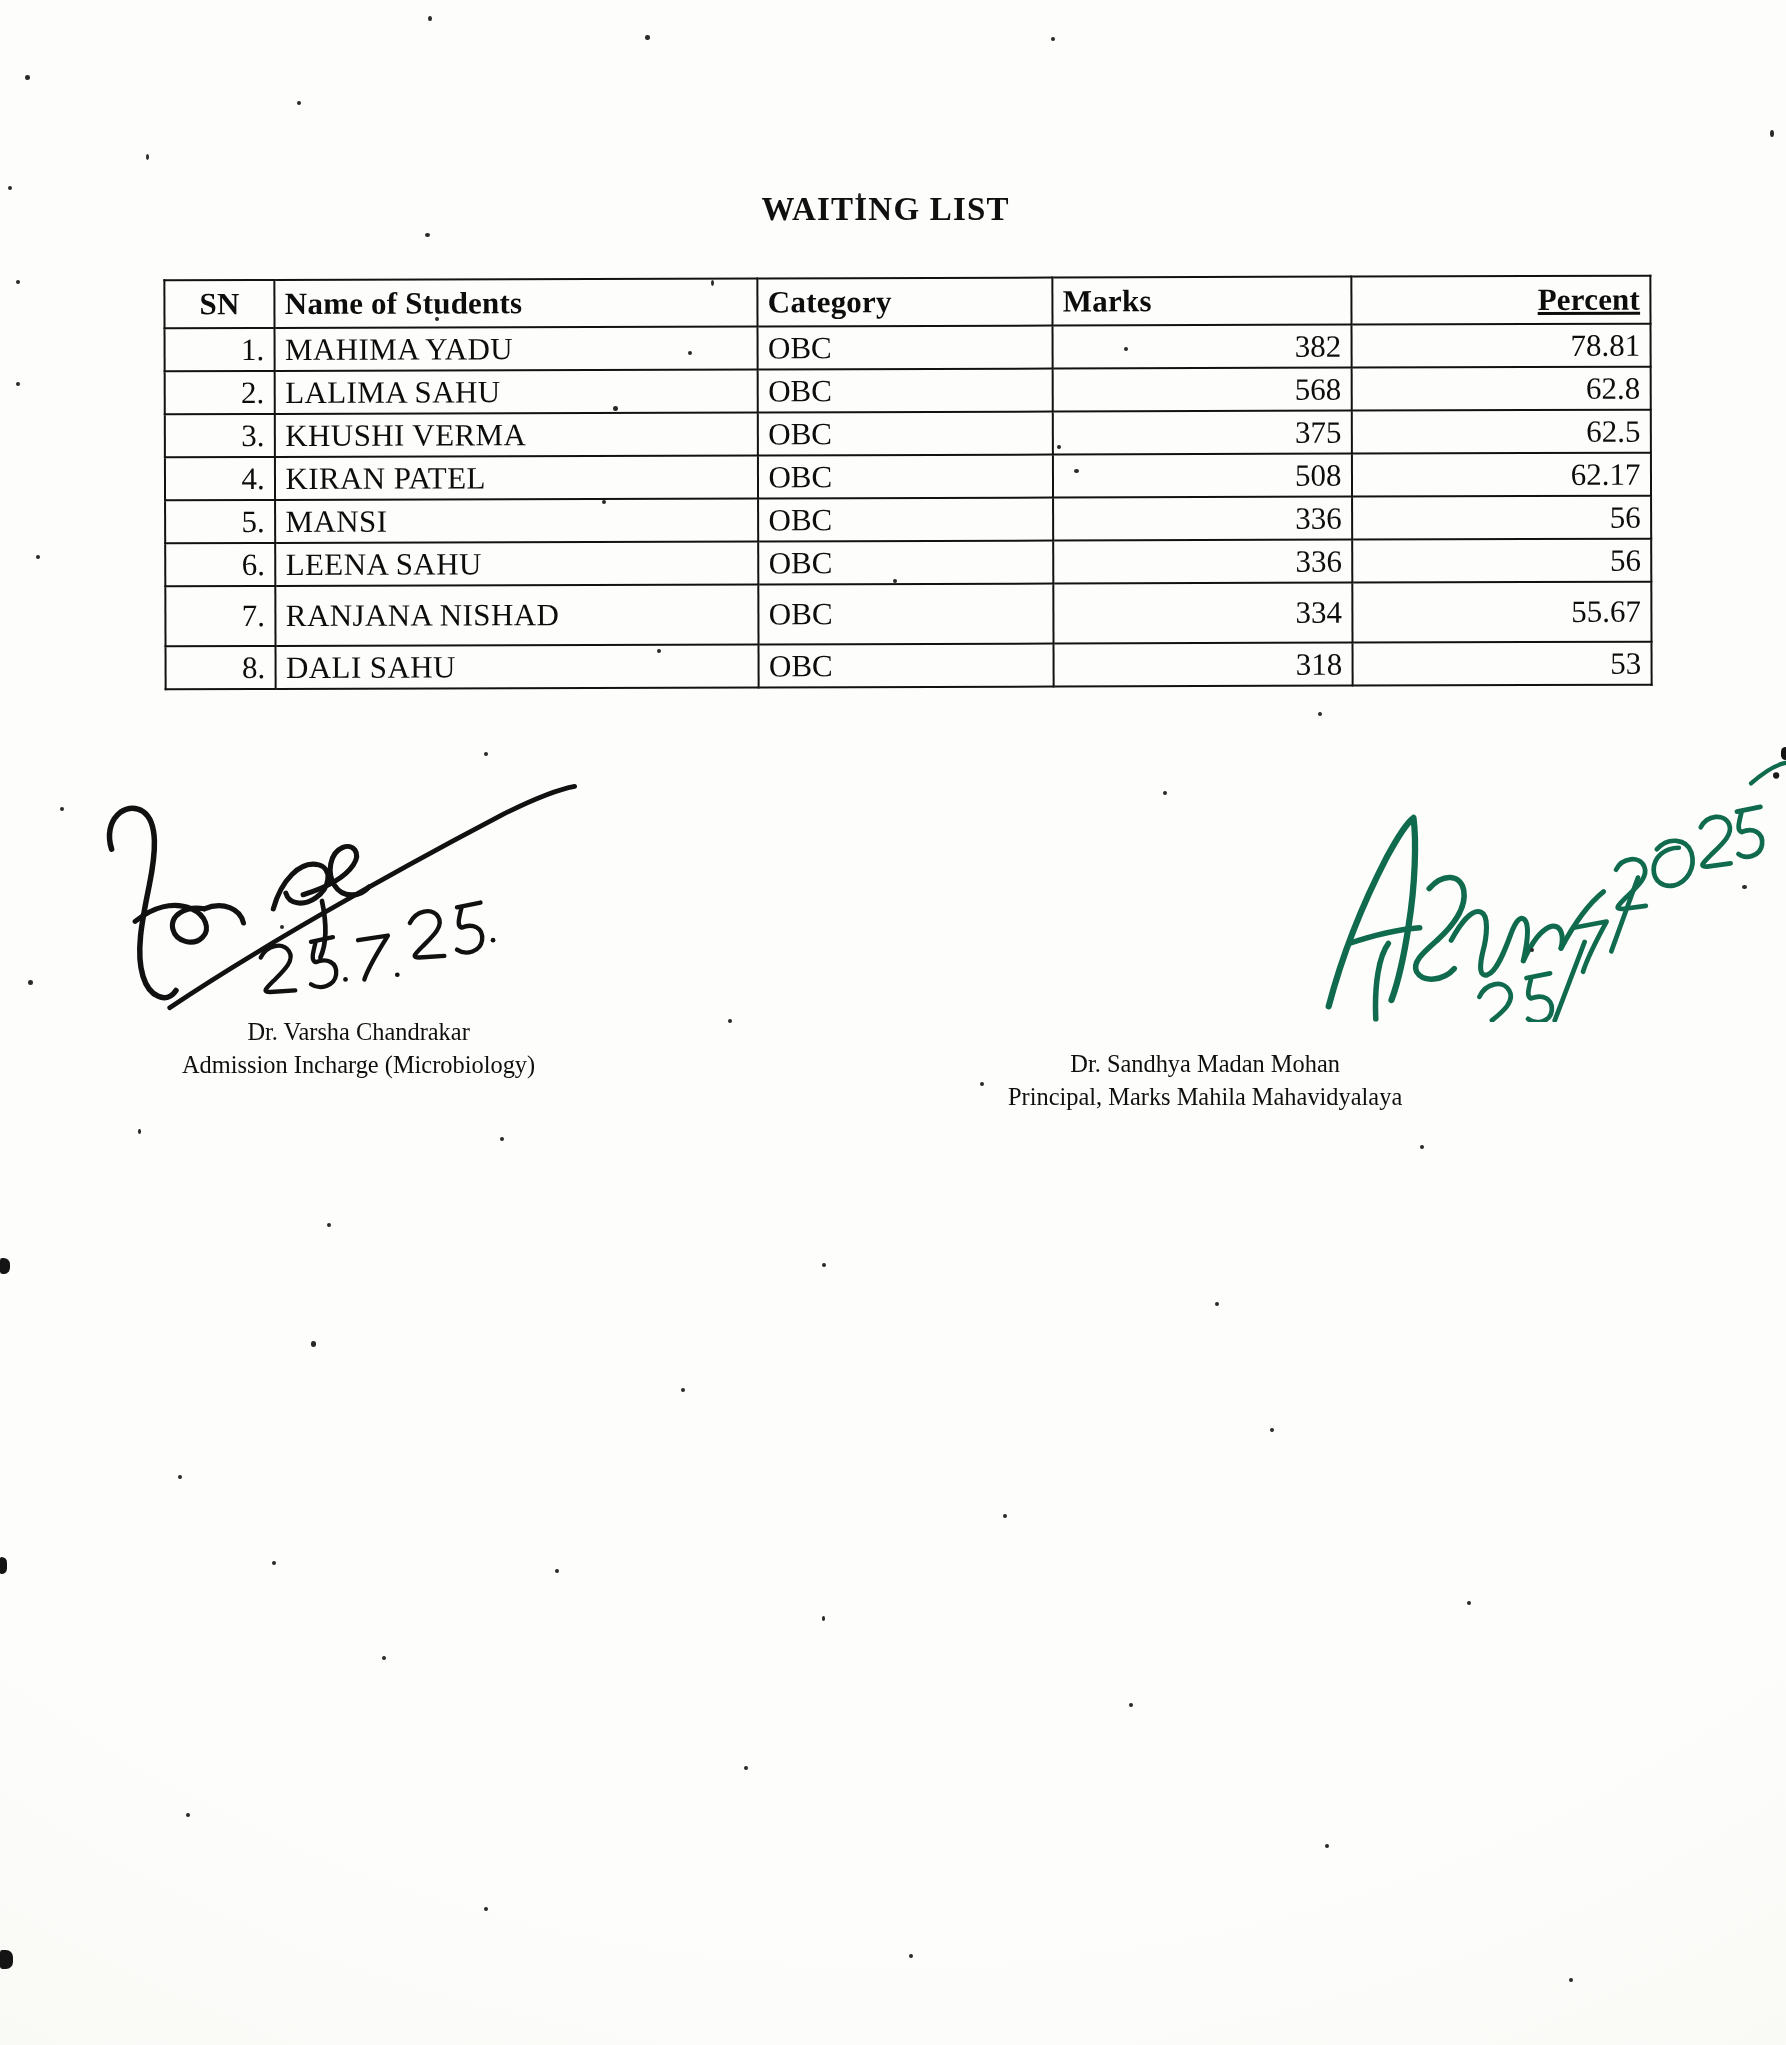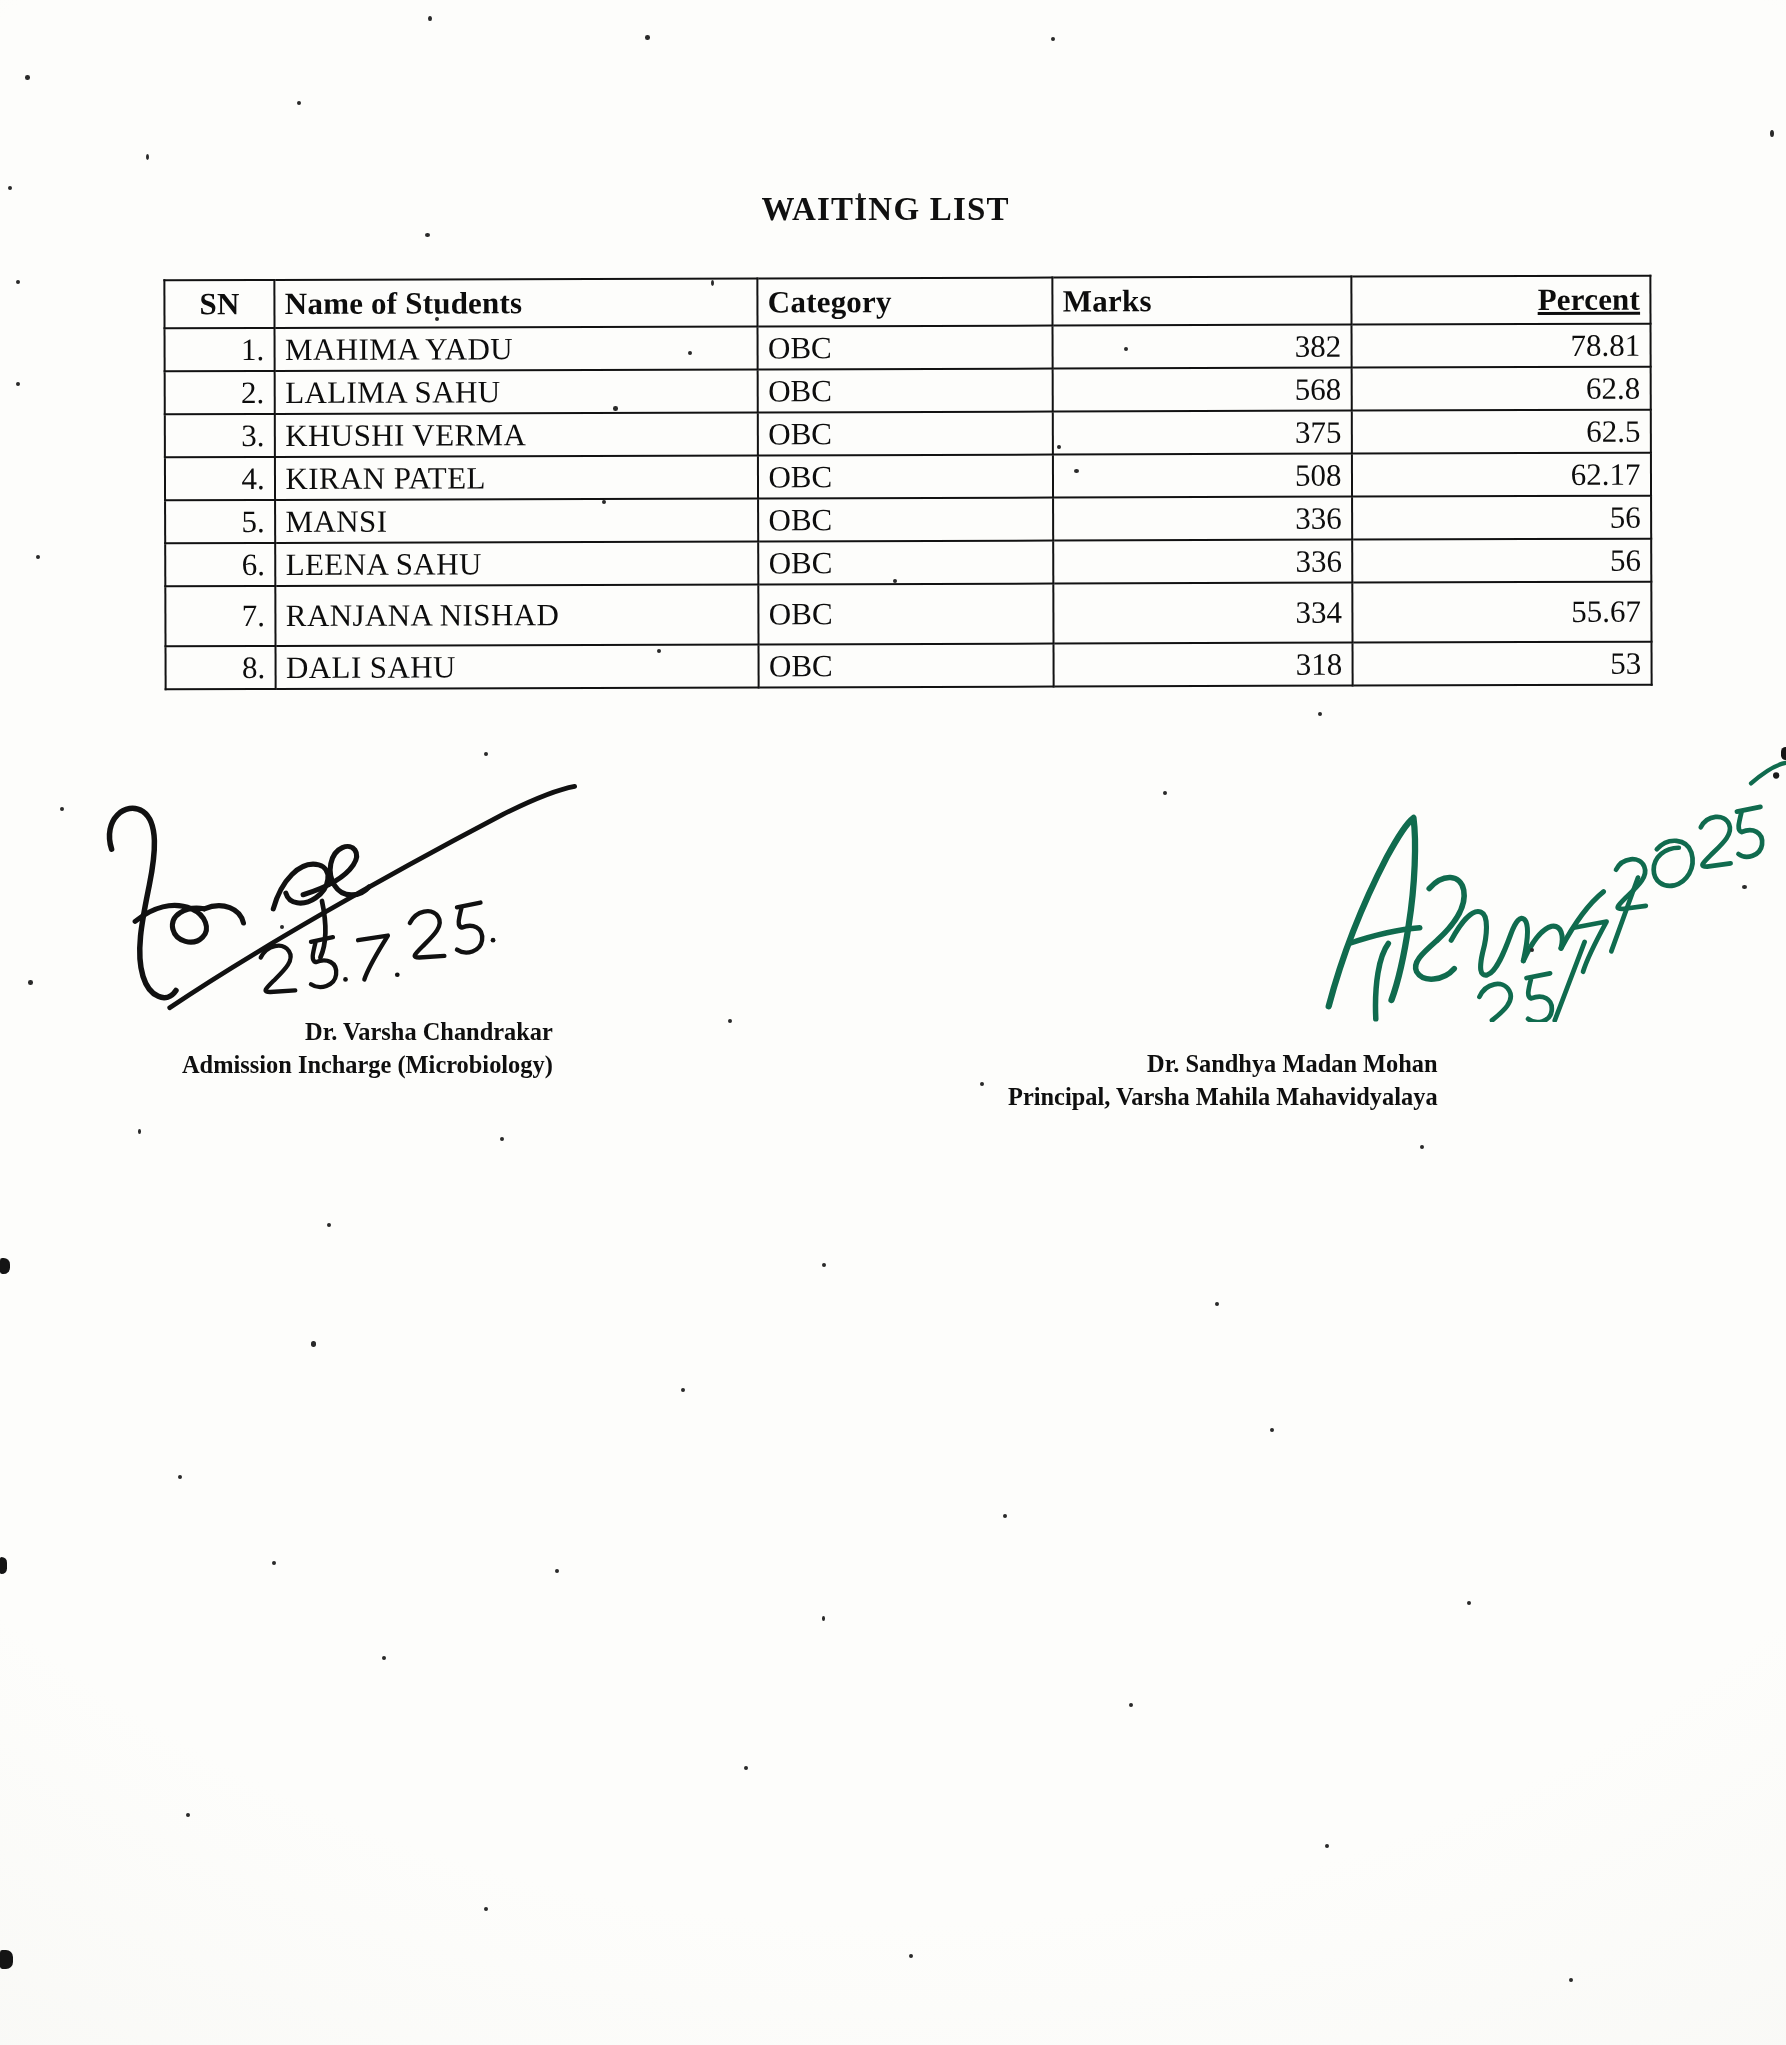--- a/index.html
+++ b/index.html
@@ -85,23 +85,23 @@
   td.c-name  { text-align: left;  padding-left: 12.6px; letter-spacing: 0.4px; }
   td.c-cat   { text-align: left;  padding-left: 12.6px; }
   td.c-marks { text-align: right; padding-right: 14px; border-radius: 19px; }
   td.c-pct   { text-align: right; padding-right: 14px; }
 
   tr.tall td { height: 58px; }
 
   
   .sig-left, .sig-right {
     position: absolute;
-    text-align: right;
+    text-align: center;
     font-size: 24.4px;
-    font-weight: bold;
+    font-weight: normal;
     color: #0f0f0f;
     line-height: 1.35;
     white-space: nowrap;
   }
   .sig-left  { left: 182px;  top: 1016px; }
   .sig-right { left: 1008px; top: 1016px; margin-top: 32px; }
 
   .sig-ink {
     position: absolute;
     pointer-events: none;
@@ -273,21 +273,21 @@
                C506 198, 502 202, 512 202 L542 198" stroke-width="6"></path>
       <path d="M550 132 L580 126 M556 132 C552 148, 550 156, 556 158
                C570 152, 584 158, 582 174 C580 188, 562 194, 552 186" stroke-width="6"></path>
       <path d="M568 96 C584 82, 600 72, 612 70" stroke-width="5.5"></path>
       <circle cx="600" cy="86" r="4" fill="#1a1a1a" stroke="none"></circle>
     </g>
   </svg>
 
   <div class="sig-right">
     <div>Dr. Sandhya Madan Mohan</div>
-    <div>Principal, Varsha Mahila Mahavidyalaya</div>
+    <div>Principal, Marks Mahila Mahavidyalaya</div>
   </div>
 
   <div class="speck" style="left:428px;  top:15.7px;  width:3.9px;  height:5.5px;"></div>
   <div class="speck" style="left:645px;  top:35px;  width:4.7px;  height:4.7px;"></div>
   <div class="speck" style="left:1051px; top:37px;  width:3.9px;  height:3.9px;"></div>
   <div class="speck" style="left:25px;   top:75px;  width:4.7px;  height:4.7px;"></div>
   <div class="speck" style="left:297px;  top:101px; width:3.9px;  height:3.9px;"></div>
   <div class="speck" style="left:1770px; top:130px; width:3.9px;  height:7px;"></div>
   <div class="speck" style="left:7.9px;   top:186px; width:3.9px;  height:3.9px;"></div>
   <div class="speck" style="left:146px;  top:154px; width:3.1px;  height:6.3px;"></div>

